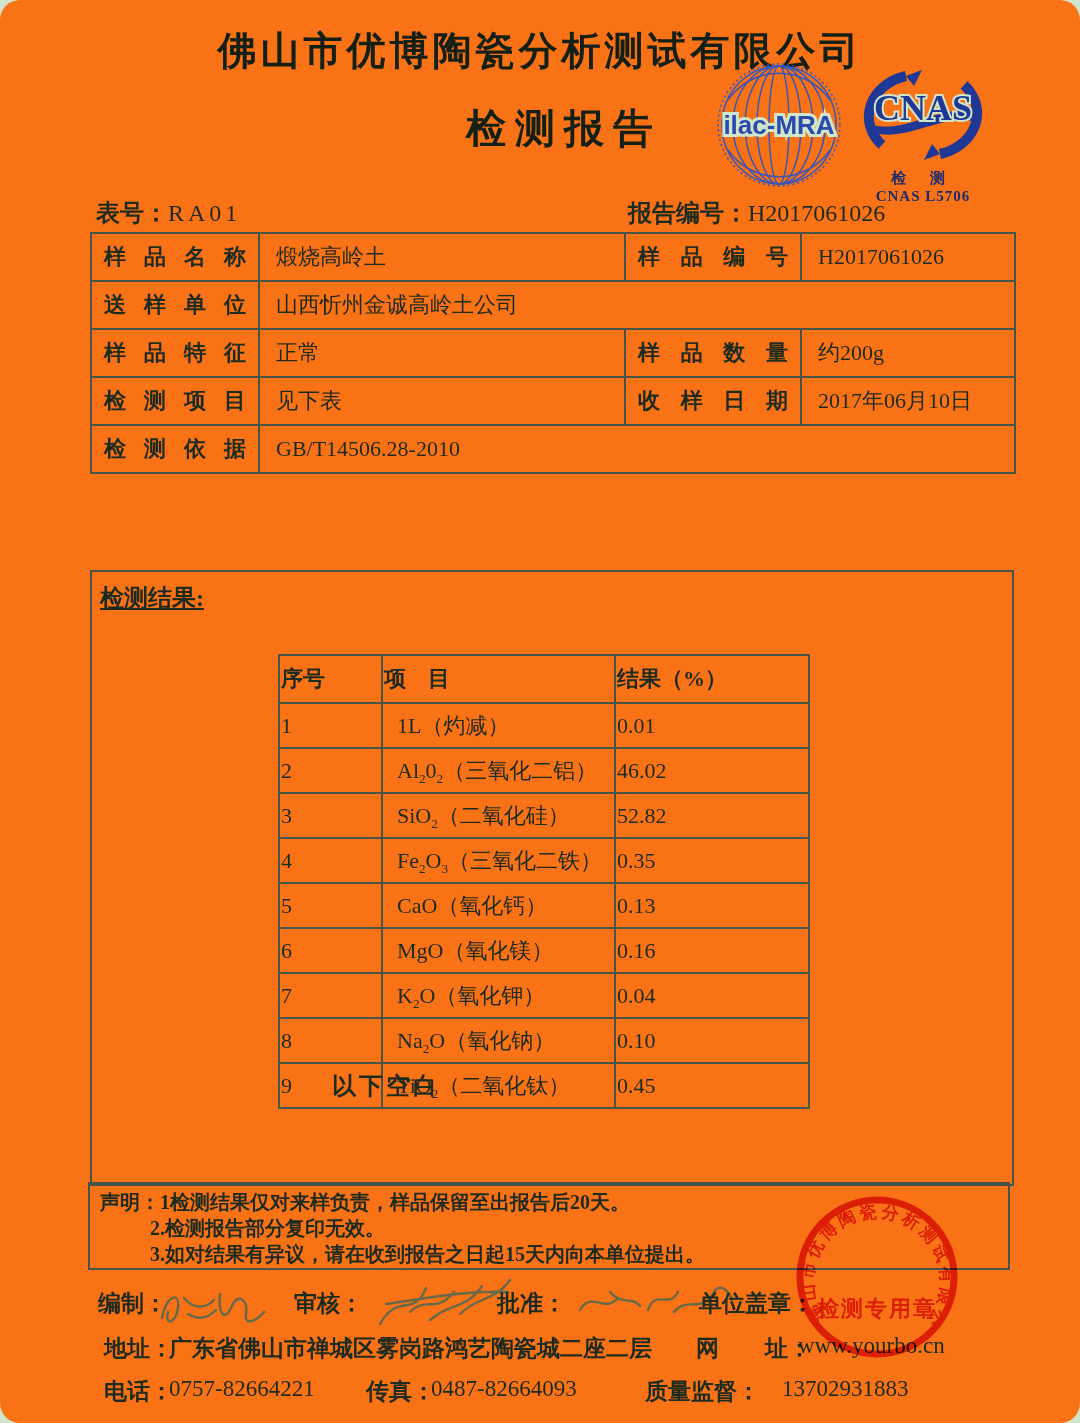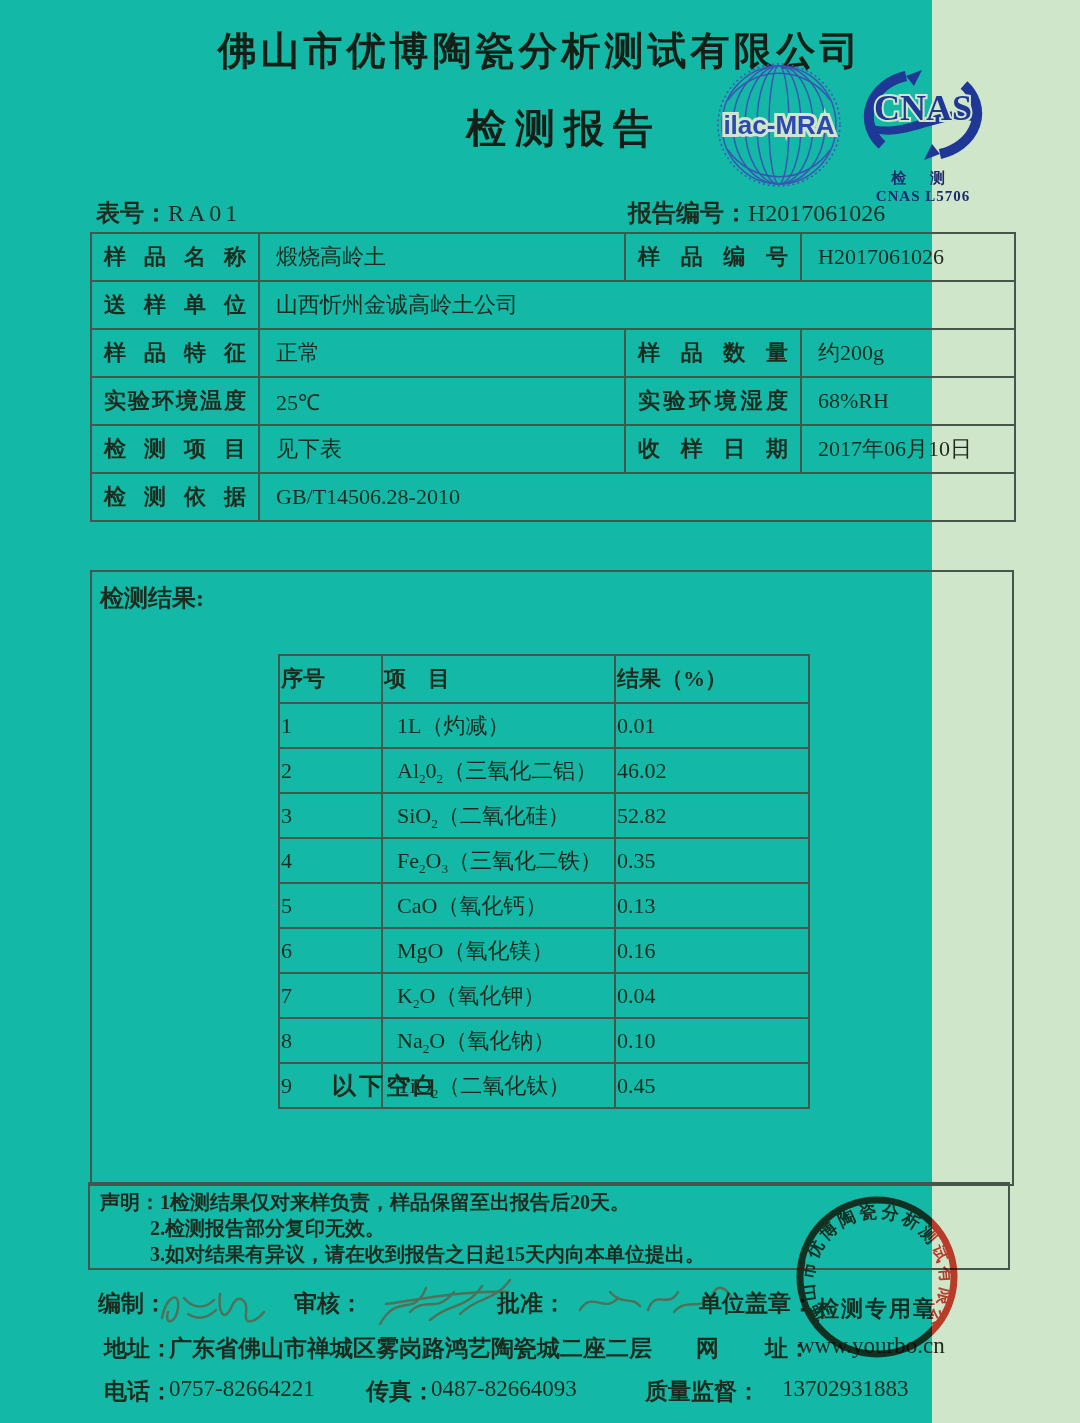--- a/index.html
+++ b/index.html
@@ -1,18 +1,18 @@
 <!DOCTYPE html>
 <html><head>
 <meta charset="utf-8">
 <style>
   html,body{margin:0;padding:0;}
   body{width:1080px;height:1423px;background:#cfe6ca;overflow:hidden;}
-  .page{position:relative;width:932px;height:1423px;background:#14b8a6;
-        font-family:"Liberation Serif",serif;color:#1d2a1e;}
+  .page{position:relative;width:1080px;height:1423px;background:#f97316;
+        font-family:"Liberation Serif",serif;color:#1d2a1e;border-radius:20px;}
   sub{font-size:0.6em;line-height:0;}
 
   
   .company{position:absolute;top:24px;left:0;width:1080px;text-align:center;
            font-size:39px;font-weight:bold;letter-spacing:4px;color:#141f15;}
   .report-title{position:absolute;top:101px;left:0;width:1080px;text-align:center;
            font-size:40px;font-weight:bold;letter-spacing:9px;color:#141f15;margin-left:24px;}
   .ilac{position:absolute;left:714px;top:60px;width:130px;height:130px;}
   .cnas{position:absolute;left:852px;top:64px;width:142px;text-align:center;}
   .cnas-sub{font-size:15px;font-weight:bold;color:#1c2b6e;letter-spacing:10px;margin-top:1px;text-align:center;}
@@ -28,21 +28,21 @@
   .info-table{position:absolute;left:90px;top:232px;width:924px;border-collapse:collapse;
               table-layout:fixed;font-size:22px;}
   .info-table td{border:2px solid #46564a;padding:0 10px;overflow:hidden;}
   .info-table tr{height:48px;}
   .info-table td.lbl{font-weight:bold;text-align:justify;text-align-last:justify;padding:0 12px;}
   .info-table td.val{padding-left:16px;font-weight:normal;}
 
   
   .results-box{position:absolute;left:90px;top:570px;width:920px;height:612px;
                border:2px solid #46564a;}
-  .results-label{position:absolute;left:8px;top:10px;font-size:24px;font-weight:bold;}
+  .results-label{position:absolute;left:8px;top:10px;font-size:24px;font-weight:bold;text-decoration:underline;}
   .results-table{position:absolute;left:186px;top:82px;width:530px;border-collapse:collapse;
                  table-layout:fixed;font-size:22px;}
   .results-table th,.results-table td{border:2px solid #46564a;text-align:left;font-weight:normal;}
   .results-table th{font-weight:bold;height:44px;}
   .results-table td{height:41px;}
   .results-table td.item{text-align:left;padding-left:14px;}
   .blank-note{position:absolute;left:240px;top:498px;font-size:24px;font-weight:bold;letter-spacing:3px;}
 
   
   .statement-box{position:absolute;left:88px;top:1182px;width:922px;height:88px;
@@ -119,26 +119,20 @@
       <td class="lbl">送样单位</td>
       <td class="val" colspan="3">山西忻州金诚高岭土公司</td>
     </tr>
     <tr>
       <td class="lbl">样品特征</td>
       <td class="val">正常</td>
       <td class="lbl">样品数量</td>
       <td class="val">约200g</td>
     </tr>
     <tr>
-      <td class="lbl">实验环境温度</td>
-      <td class="val">25℃</td>
-      <td class="lbl">实验环境湿度</td>
-      <td class="val">68%RH</td>
-    </tr>
-    <tr>
       <td class="lbl">检测项目</td>
       <td class="val">见下表</td>
       <td class="lbl">收样日期</td>
       <td class="val">2017年06月10日</td>
     </tr>
     <tr>
       <td class="lbl">检测依据</td>
       <td class="val" colspan="3">GB/T14506.28-2010</td>
     </tr>
   </tbody>

